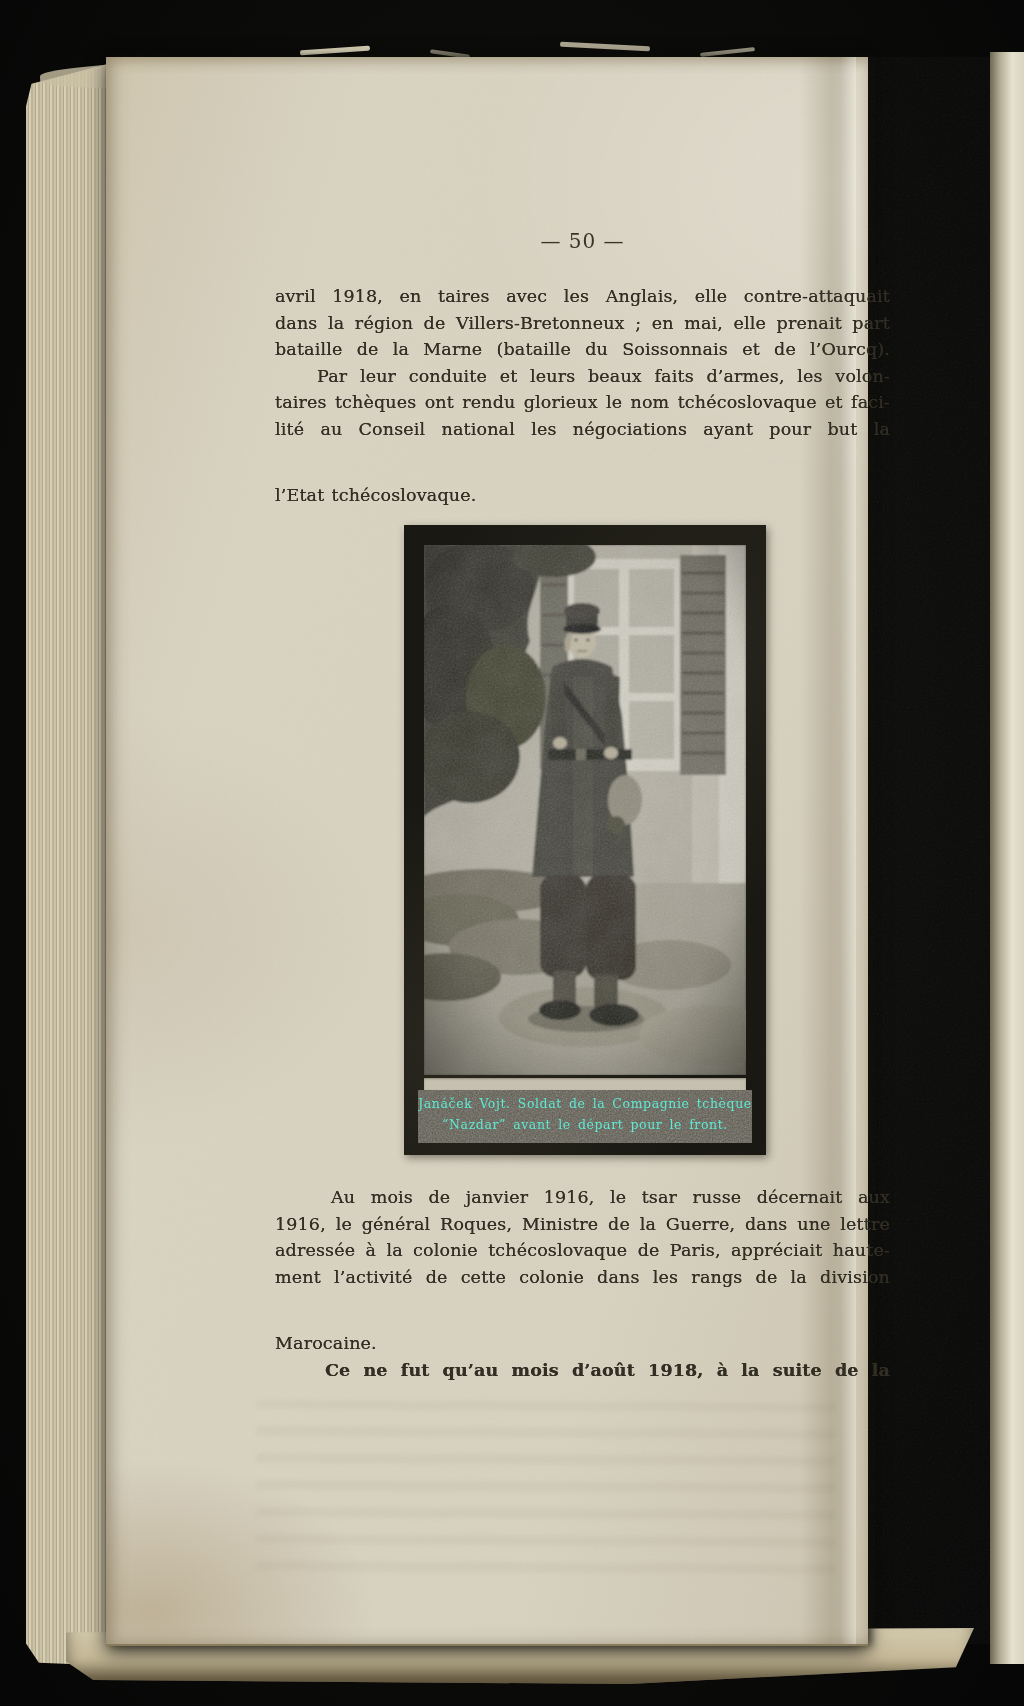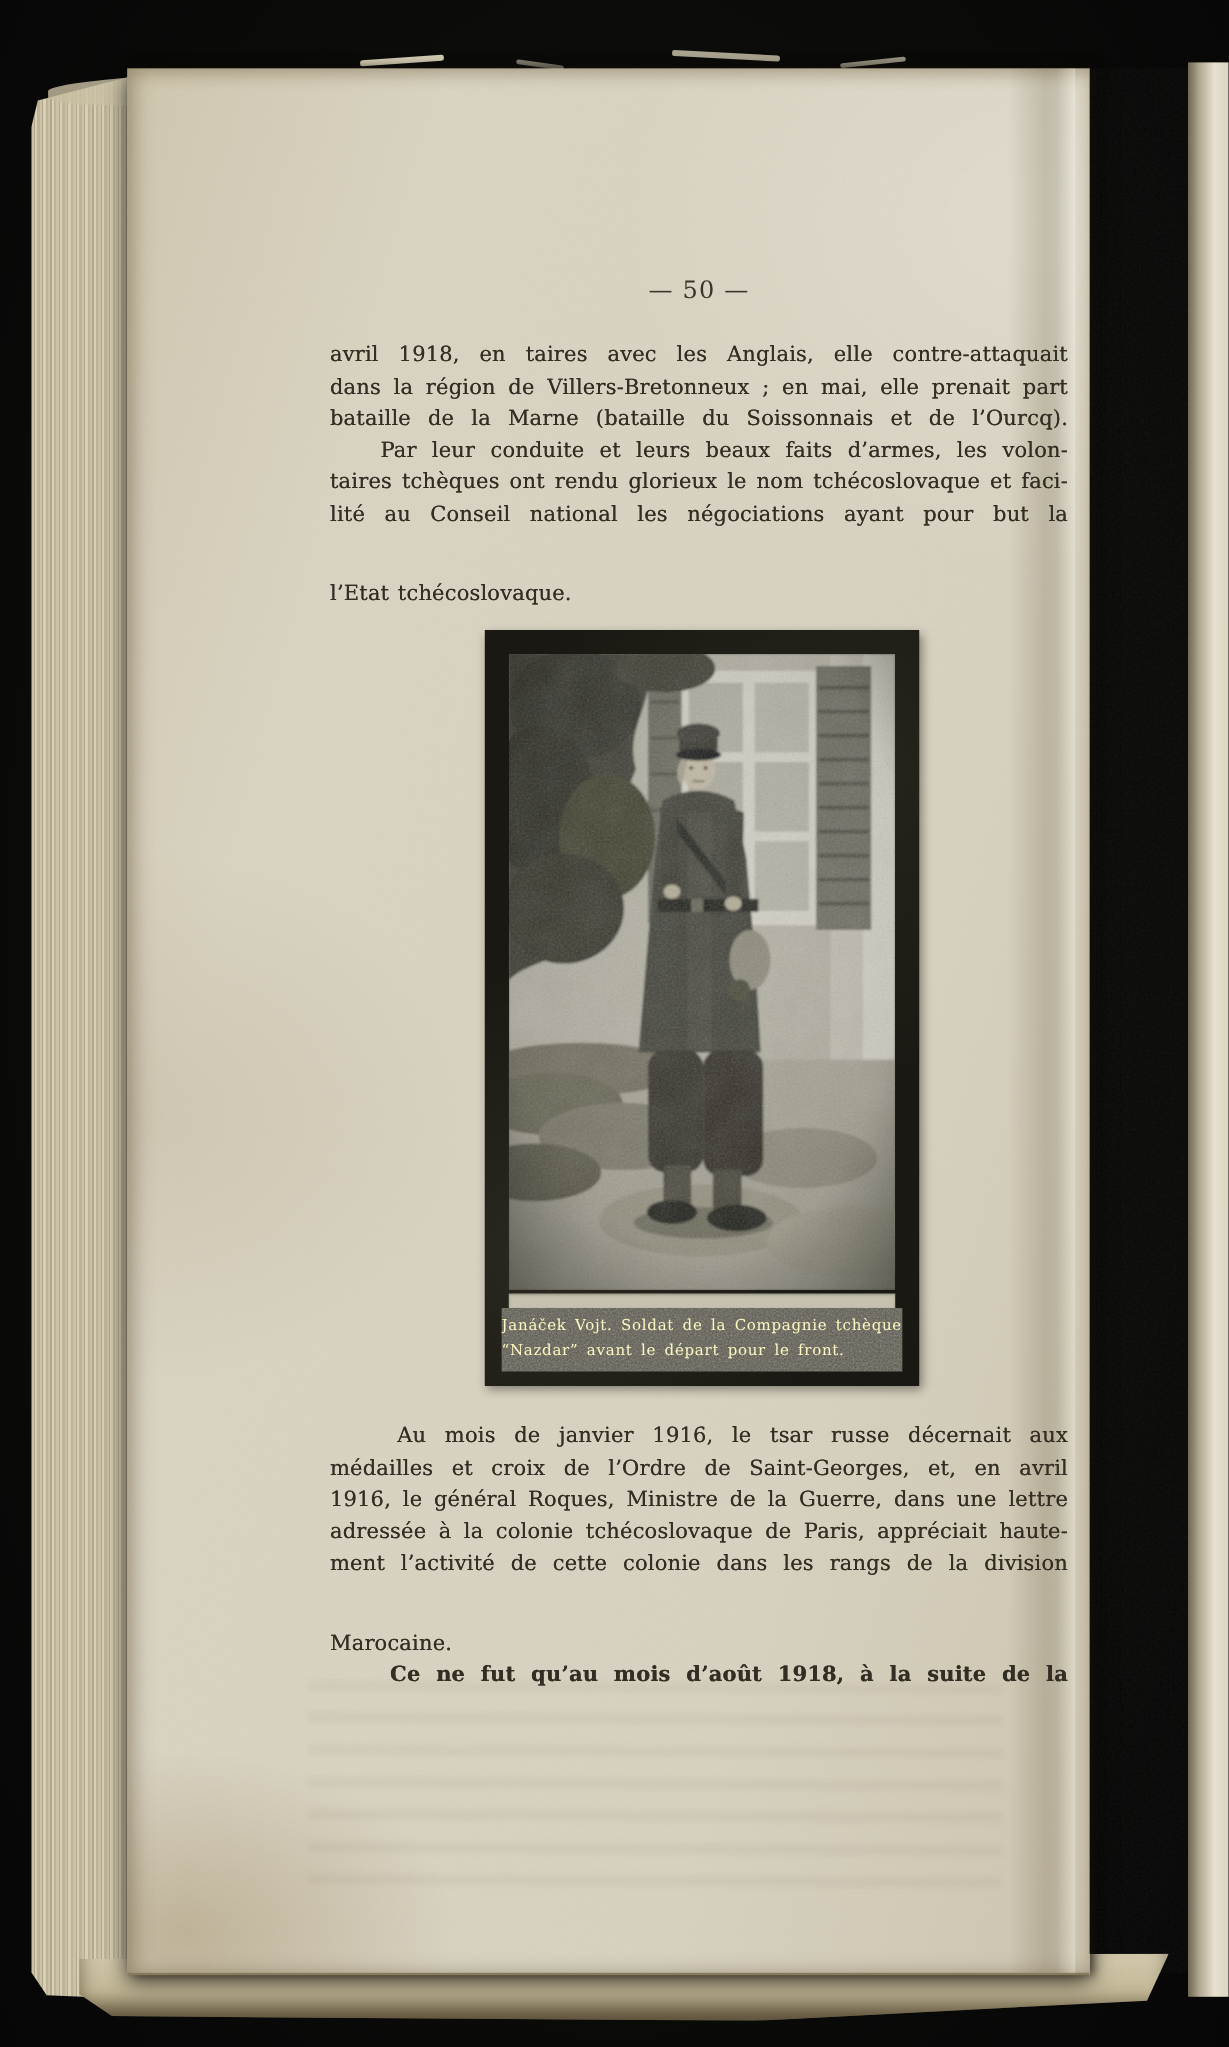--- a/index.html
+++ b/index.html
@@ -21,21 +21,21 @@
   .next-page{position:absolute;left:990px;top:52px;width:34px;height:1612px;
     background:linear-gradient(90deg,#6e6753 0%,#b4ac95 30%,#e7e1d0 65%,#d9d3c1 100%);}
   .main-page{position:absolute;left:106px;top:57px;width:762px;height:1587px;
     background:
       radial-gradient(ellipse 320px 220px at 6% 98%, rgba(138,112,66,.33), transparent 70%),
       radial-gradient(ellipse 420px 320px at 0% 55%, rgba(150,130,88,.16), transparent 70%),
       radial-gradient(ellipse 520px 420px at 96% 8%, rgba(255,255,248,.22), transparent 70%),
       linear-gradient(105deg,#cfc6ae 0%,#d9d3c2 22%,#d7d1c0 70%,#cdc5b0 100%);
     box-shadow:inset 7px 0 16px rgba(80,64,38,.30), inset 0 5px 12px rgba(130,110,70,.28),
                4px 0 7px rgba(20,16,8,.55), 0 6px 18px rgba(0,0,0,.7);
-    border-bottom:2px solid #877b5d;padding-left:40px;}
+    border-bottom:2px solid #877b5d;}
   .crease-right{position:absolute;right:12px;top:0;width:56px;height:100%;pointer-events:none;
     background:linear-gradient(to right,transparent 0%,rgba(92,76,46,.20) 55%,rgba(60,50,28,.14) 72%,rgba(255,255,244,.30) 100%);}
   .page-grain{position:absolute;inset:0;opacity:.05;pointer-events:none;}
   .ghost-impressions{position:absolute;left:150px;top:1345px;width:580px;height:170px;pointer-events:none;
     background:repeating-linear-gradient(0deg,rgba(118,106,80,.07) 0 9px,transparent 9px 27px);
     filter:blur(2.5px);transform:rotate(.3deg);}
   .fiber{position:absolute;background:#d3ccb2;border-radius:2px;}
   .f1{left:300px;top:48px;width:70px;height:5px;transform:rotate(-4deg);}
   .f2{left:560px;top:44px;width:90px;height:5px;transform:rotate(3deg);opacity:.8;}
   .f3{left:700px;top:50px;width:55px;height:4px;transform:rotate(-6deg);opacity:.7;}
@@ -61,22 +61,22 @@
       radial-gradient(circle at 85% 18%, rgba(84,80,62,.22), transparent 45%),
       #191812;
     box-shadow:2px 3px 8px rgba(25,20,10,.45), -2px 0 0 rgba(232,227,210,.35);}
   .photo-img{position:absolute;left:20px;top:20px;width:322px;height:530px;overflow:hidden;
     box-shadow:inset 0 0 0 2px rgba(225,222,208,.35);}
   .photo-img svg{display:block;width:100%;height:100%;}
   .photo-strip{position:absolute;left:20px;top:553px;width:322px;height:12px;background:#c5c0af;
     box-shadow:inset 0 1px 2px rgba(70,65,50,.4);}
   .photo-capband{position:absolute;left:14px;top:565px;width:334px;height:53px;background:#59564a;overflow:hidden;}
   .capnoise{position:absolute;inset:0;opacity:.5;}
-  .cap-line{position:relative;z-index:2;line-height:21px;font-size:12.5px;
-    color:#fef9c3;letter-spacing:.6px;word-spacing:2.5px;filter:blur(.35px);}
+  .cap-line{position:relative;z-index:2;text-align:center;line-height:21px;font-size:12.5px;
+    color:#5eead4;letter-spacing:.6px;word-spacing:2.5px;filter:blur(.35px);}
   .cap1{margin-top:3px;}
 </style>
 </head>
 <body>
 
 <div class="scene">
 
   <div class="page-stack"></div>
   <div class="stack-top"></div>
   <div class="page-under"></div>
@@ -219,21 +219,20 @@
               </defs>
             <rect width="334" height="53" filter="url(#cnoise)"></rect>
           </svg>
           <div class="cap-line cap1">Janáček Vojt. Soldat de la Compagnie tchèque</div>
           <div class="cap-line">“Nazdar” avant le départ pour le front.</div>
         </div>
       </figure>
 
       <div class="textblock tb2">
         <div class="ln ind55">Au mois de janvier 1916,  le tsar russe  décernait  aux</div>
-        <div class="ln">médailles et croix de l’Ordre de Saint-Georges, et, en avril</div>
         <div class="ln">1916, le général Roques, Ministre de la Guerre, dans une lettre</div>
         <div class="ln">adressée à la colonie tchécoslovaque de Paris, appréciait haute-</div>
         <div class="ln">ment l’activité de cette colonie dans les rangs de la division</div>
         <div class="ln endl">Marocaine.</div>
         <div class="ln ind50">Ce ne fut qu’au mois d’août 1918, à la suite de la consti-</div>
       </div>
 
     </div>
   </div>
 </div>

